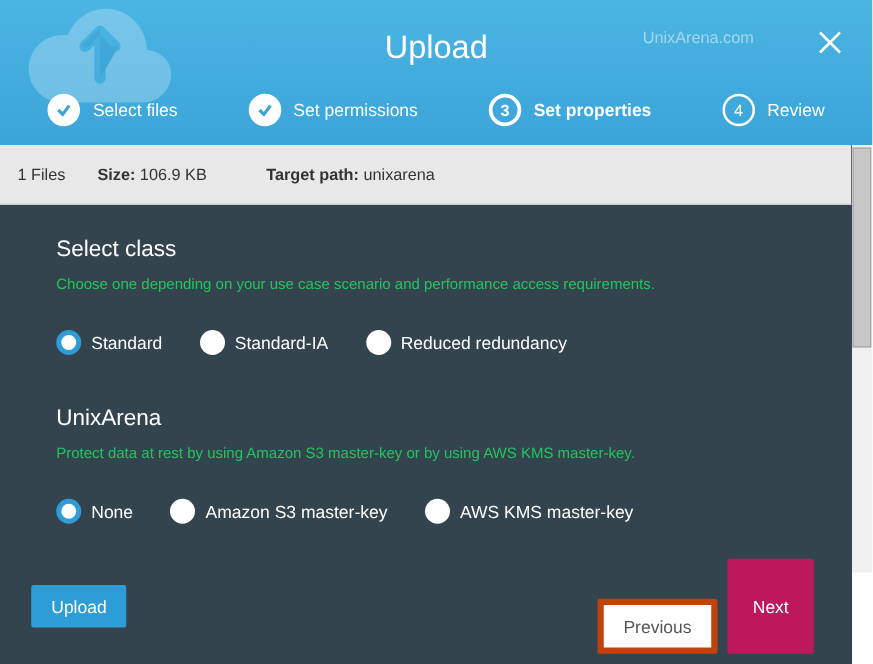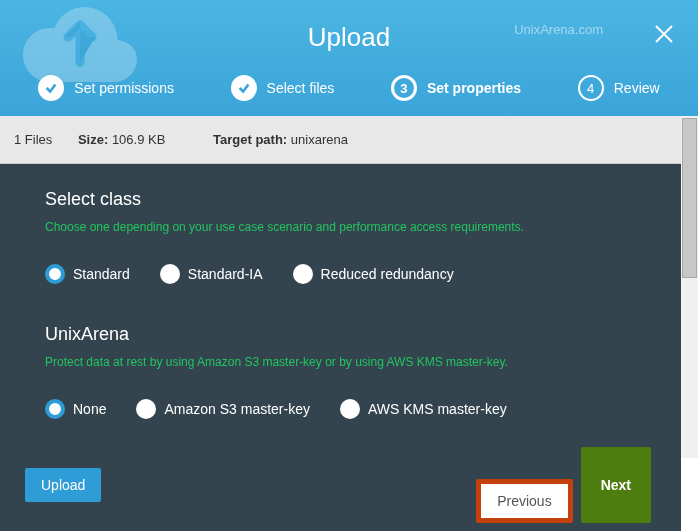--- a/index.html
+++ b/index.html
@@ -219,24 +219,23 @@
       color: white;
     }
     .btn-previous {
       background: white;
       color: #555;
       border: 5px solid #c2410c;
       margin-right: 8px;
       margin-top: 32px;
     }
     .btn-next {
-      background: #4d7c0f;
+      background: #be185d;
       color: white;
       padding: 4px 20px;
-      font-weight: bold;
     }
     .footer-right {
       display: flex;
     }
   </style>
 </head>
 <body>
 
 <div class="header">
   <div class="cloud-icon">
@@ -254,29 +253,29 @@
         <line x1="20" y1="4" x2="4" y2="20"></line>
       </svg>
   </div>
   <div class="steps">
     <div class="step">
       <div class="step-circle check">
         <svg viewBox="0 0 16 16">
             <polyline points="3,8 7,12 13,4"></polyline>
           </svg>
       </div>
-      <span>Set permissions</span>
+      <span>Select files</span>
     </div>
     <div class="step">
       <div class="step-circle check">
         <svg viewBox="0 0 16 16">
             <polyline points="3,8 7,12 13,4"></polyline>
           </svg>
       </div>
-      <span>Select files</span>
+      <span>Set permissions</span>
     </div>
     <div class="step active">
       <div class="step-circle">3</div>
       <span>Set properties</span>
     </div>
     <div class="step">
       <div class="step-circle">4</div>
       <span>Review</span>
     </div>
   </div>

